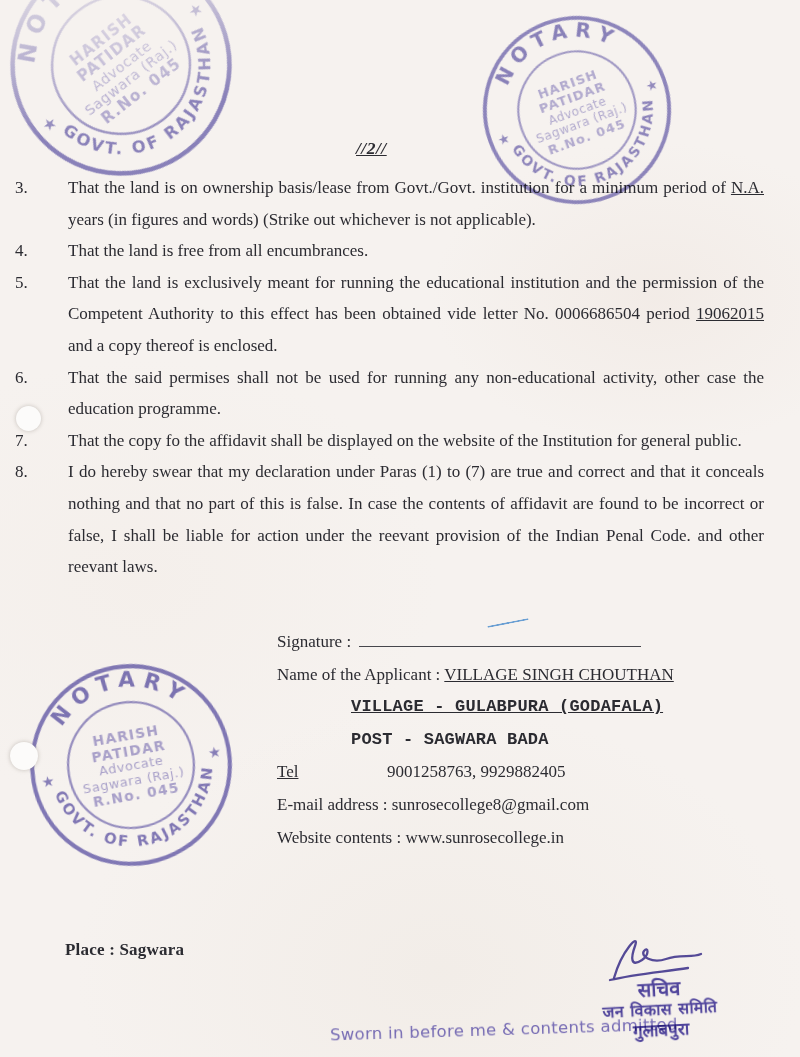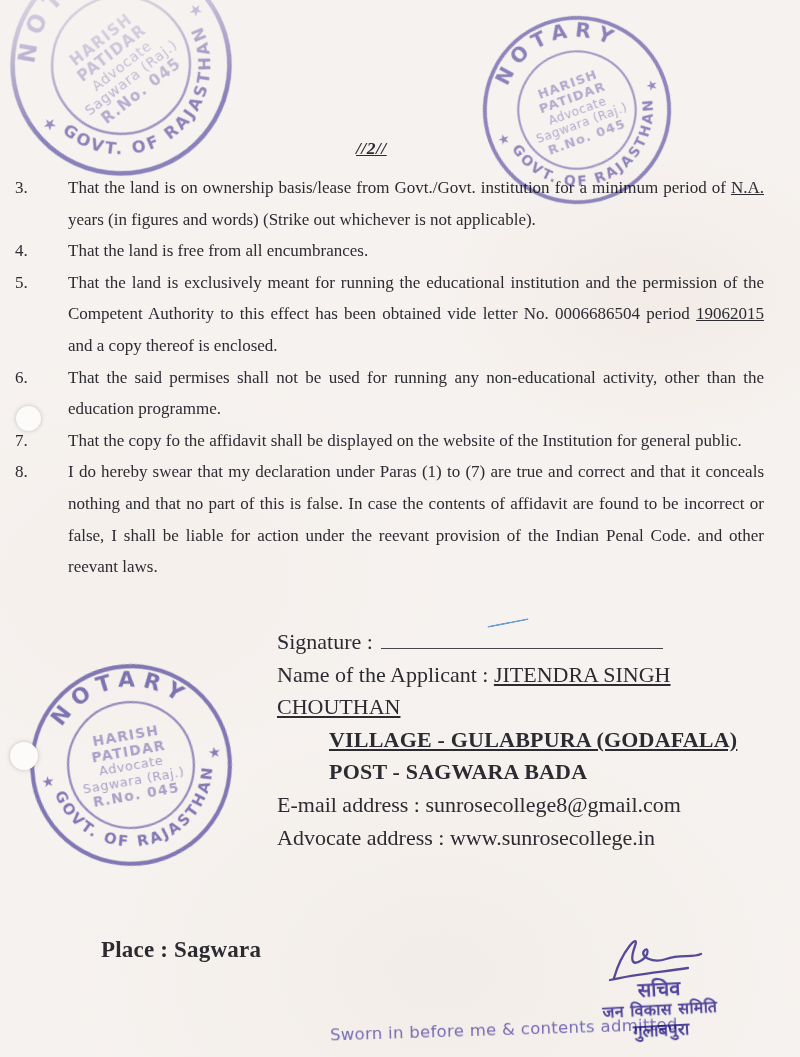--- a/index.html
+++ b/index.html
@@ -24,32 +24,32 @@
     font-size:17px; line-height:31.6px;
   }
   .para { display:flex; }
   .pnum { width:53px; flex:none; }
   .ptxt { flex:1; text-align:justify; }
   .u { text-decoration:underline; }
   .b { font-weight:400; }
 
   .sig {
     position:absolute; left:277px; top:626px; width:495px; z-index:1;
-    font-size:22px; line-height:32.6px;
+    font-size:17px; line-height:32.6px;
   }
   .sigline {
     display:inline-block; width:282px; height:1em; margin-left:8px;
     border-bottom:1.6px solid #46464c;
   }
-  .addr { margin-left:52px; font-weight:700; letter-spacing:.2px; }
+  .addr { margin-left:74px; font-weight:700; letter-spacing:.2px;font-family:Liberation Mono, monospace; }
   .tel-label { display:inline-block; width:110px; }
 
   .placedate {
     position:absolute; left:65px; top:934px; z-index:1;
-    font-weight:700; font-size:23px; line-height:32px; letter-spacing:.2px;margin-left:36px;
+    font-weight:700; font-size:17px; line-height:32px; letter-spacing:.2px;
   }
 
   
   .stamp { position:absolute; z-index:3; mix-blend-mode:multiply; filter:blur(.3px); }
   .stamp svg { width:100%; height:100%; overflow:visible; }
   .stamp circle { fill:none; stroke:#5b51ab; }
   .ring-outer { stroke-width:4; opacity:.85; }
   .ring-inner { stroke-width:2.2; opacity:.7; }
   .arc-top  { font:700 21px "DejaVu Sans", sans-serif; letter-spacing:7px;  fill:#5b51ab; opacity:.88; text-anchor:middle; }
   .arc-bot  { font:600 14.5px "DejaVu Sans", sans-serif; letter-spacing:2.4px; fill:#5b51ab; opacity:.85; text-anchor:middle; }
@@ -166,50 +166,53 @@
     <div class="para">
       <div class="pnum">4.</div>
       <div class="ptxt">That the land is free from all encumbrances.</div>
     </div>
     <div class="para">
       <div class="pnum">5.</div>
       <div class="ptxt"><span>That the land is exclusively meant for running the educational institution and the permission of the Competent Authority to this effect has been obtained vide letter No. </span><span class="b">0006686504</span><span> period </span><span class="b u">19062015</span><span> and a copy thereof is enclosed.</span></div>
     </div>
     <div class="para">
       <div class="pnum">6.</div>
-      <div class="ptxt">That the said permises shall not be used for running any non-educational activity, other than the education programme.</div>
+      <div class="ptxt">That the said permises shall not be used for running any non-educational activity, other case the education programme.</div>
     </div>
     <div class="para">
       <div class="pnum">7.</div>
       <div class="ptxt">That the copy fo the affidavit shall be displayed on the website of the Institution for general public.</div>
     </div>
     <div class="para">
       <div class="pnum">8.</div>
       <div class="ptxt">I do hereby swear that my declaration under Paras (1) to (7) are true and correct and that it conceals nothing and that no part of this is false. In case the contents of affidavit are found to be incorrect or false, I shall be liable for action under the reevant provision of the Indian Penal Code. and other reevant laws.</div>
     </div>
   </div>
 
   <div class="penmark"></div>
 
   <div class="sig">
     <div>
       <span>Signature :</span><span class="sigline"></span>
     </div>
     <div>
       <span>Name of the Applicant :</span>
-      <span class="b u">JITENDRA SINGH CHOUTHAN</span>
+      <span class="b u">VILLAGE SINGH CHOUTHAN</span>
     </div>
     <div class="addr u">VILLAGE - GULABPURA (GODAFALA)</div>
     <div class="addr">POST - SAGWARA BADA</div>
     <div>
+      <span class="tel-label"><span class="b u">Tel</span></span><span class="b">9001258763, 9929882405</span>
+    </div>
+    <div>
       <span class="b">E-mail address  :</span>
       <span class="b">sunrosecollege8@gmail.com</span>
     </div>
     <div>
-      <span class="b">Advocate address :</span>
+      <span class="b">Website contents :</span>
       <span class="b">www.sunrosecollege.in</span>
     </div>
   </div>
 
   <div class="placedate">
     <div>Place : Sagwara</div>
   </div>
 
   <svg class="squiggle" viewBox="0 0 115 56" aria-hidden="true">
     <path d="M14,50 C22,22 40,4 35,18 C31,29 30,40 42,32 C50,26 48,18 44,23 C40,28 52,36 66,31 C80,26 92,30 101,26"></path>

